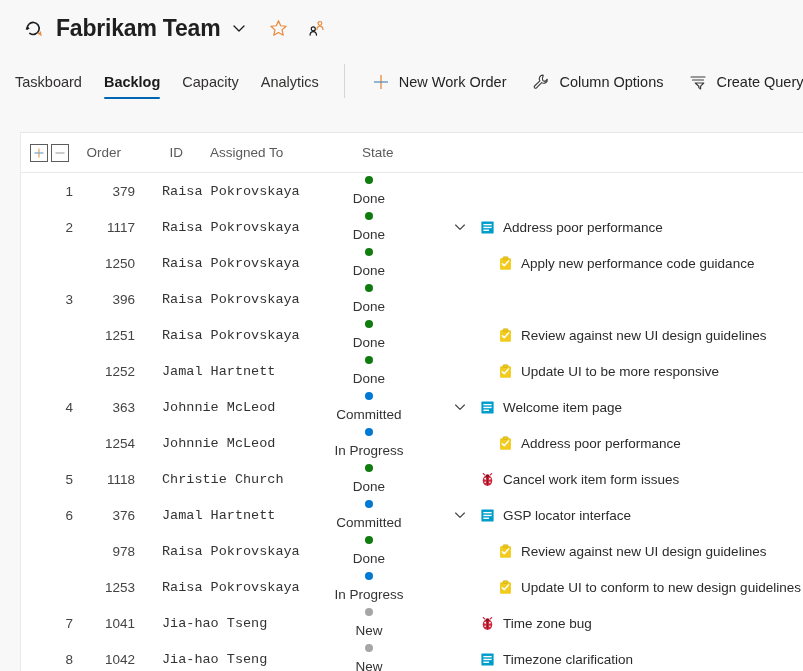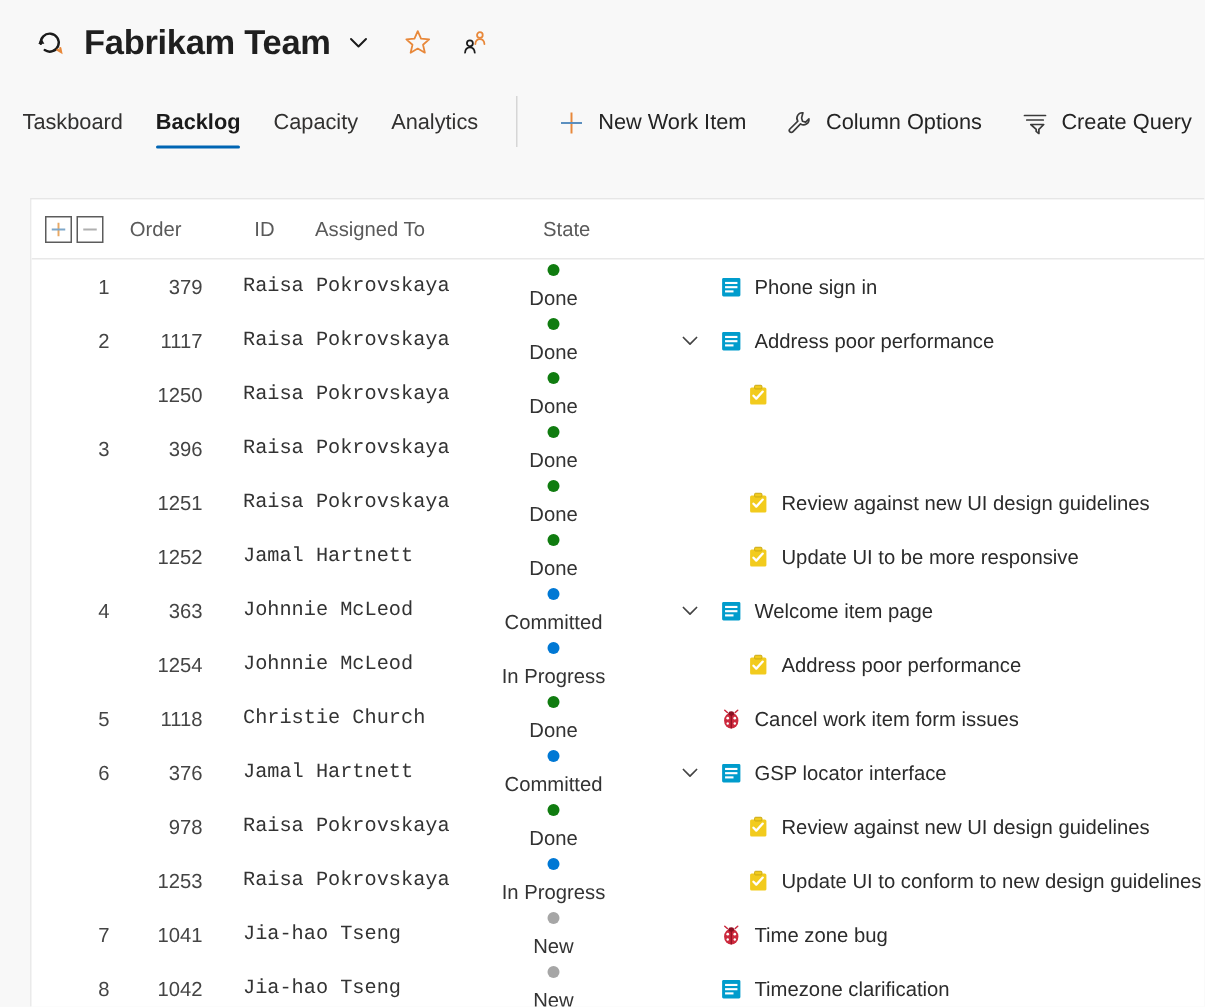--- a/index.html
+++ b/index.html
@@ -204,21 +204,21 @@
     <div class="navdivider"></div>
 
     <div class="tools">
       <div class="toolbtn">
         <span class="ticon">
           <svg width="18" height="18" viewBox="0 0 18 18">
             <path d="M9 2 V16" stroke="#e8883a" stroke-width="1.3"></path>
             <path d="M2 9 H16" stroke="#5b8fbf" stroke-width="1.3"></path>
           </svg>
         </span>
-        <span>New Work Item</span>
+        <span>New Work Order</span>
       </div>
 
       <div class="toolbtn">
         <span class="ticon">
           <svg width="18" height="18" viewBox="0 0 18 18">
             <path d="M11.3 2.2 a3.6 3.6 0 0 0 -3.4 5.6 L2.6 13 a1.3 1.3 0 0 0 1.9 1.9 l5.2 -5.3 a3.6 3.6 0 0 0 5.6 -3.4 l-2.2 2.2 -2.1 -0.6 -0.6 -2.1 Z" fill="none" stroke="#3a3a3a" stroke-width="1.1" stroke-linejoin="round"></path>
           </svg>
         </span>
         <span>Column Options</span>
       </div>
@@ -262,60 +262,46 @@
         <div class="grow">
           <div class="col-order">1</div>
           <div class="col-id">379</div>
           <div class="col-asg">Raisa Pokrovskaya</div>
           <div class="col-state">
             <span class="statecell">
               <span class="dot" style="background:#107c10"></span>
               <span>Done</span>
             </span>
           </div>
-          <div class="col-title">
-            <span class="titlecell">
-              <span class="chev-slot"></span>
+        </div>
+        <div class="grow">
+          <div class="col-order">2</div>
+          <div class="col-id">1117</div>
+          <div class="col-asg">Raisa Pokrovskaya</div>
+          <div class="col-state">
+            <span class="statecell">
+              <span class="dot" style="background:#107c10"></span>
+              <span>Done</span>
+            </span>
+          </div>
+          <div class="col-title">
+            <span class="titlecell">
+              <span class="chev-slot">
+                <svg width="14" height="14" viewBox="0 0 14 14">
+                  <path d="M2.6 5 L7 9.4 L11.4 5" stroke="#444" stroke-width="1.15" fill="none" stroke-linecap="round" stroke-linejoin="round"></path>
+                </svg>
+              </span>
               <span class="wi-icon">
                 <svg width="15" height="15" viewBox="0 0 16 16">
                   <rect x="1.5" y="1.5" width="13" height="13" rx="1" fill="#009ccc"></rect>
                   <rect x="3.6" y="4.2" width="8.8" height="1.5" fill="#fff"></rect>
                   <rect x="3.6" y="7.2" width="8.8" height="1.5" fill="#fff"></rect>
                   <rect x="3.6" y="10.2" width="6" height="1.5" fill="#fff"></rect>
                 </svg>
               </span>
-              <span class="wi-text">Phone sign in</span>
-            </span>
-          </div>
-        </div>
-        <div class="grow">
-          <div class="col-order">2</div>
-          <div class="col-id">1117</div>
-          <div class="col-asg">Raisa Pokrovskaya</div>
-          <div class="col-state">
-            <span class="statecell">
-              <span class="dot" style="background:#107c10"></span>
-              <span>Done</span>
-            </span>
-          </div>
-          <div class="col-title">
-            <span class="titlecell">
-              <span class="chev-slot">
-                <svg width="14" height="14" viewBox="0 0 14 14">
-                  <path d="M2.6 5 L7 9.4 L11.4 5" stroke="#444" stroke-width="1.15" fill="none" stroke-linecap="round" stroke-linejoin="round"></path>
-                </svg>
-              </span>
-              <span class="wi-icon">
-                <svg width="15" height="15" viewBox="0 0 16 16">
-                  <rect x="1.5" y="1.5" width="13" height="13" rx="1" fill="#009ccc"></rect>
-                  <rect x="3.6" y="4.2" width="8.8" height="1.5" fill="#fff"></rect>
-                  <rect x="3.6" y="7.2" width="8.8" height="1.5" fill="#fff"></rect>
-                  <rect x="3.6" y="10.2" width="6" height="1.5" fill="#fff"></rect>
-                </svg>
-              </span>
               <span class="wi-text">Address poor performance</span>
             </span>
           </div>
         </div>
         <div class="grow indent-1">
           <div class="col-order"></div>
           <div class="col-id">1250</div>
           <div class="col-asg">Raisa Pokrovskaya</div>
           <div class="col-state">
             <span class="statecell">
@@ -326,20 +312,21 @@
           <div class="col-title">
             <span class="titlecell">
               <span class="chev-slot"></span>
               <span class="wi-icon">
                 <svg width="15" height="15" viewBox="0 0 16 16">
                   <rect x="2.2" y="2.4" width="11.6" height="12.2" rx="1.1" fill="#f2cb1d"></rect>
                   <rect x="5.4" y="0.9" width="5.2" height="2.6" rx="0.7" fill="#f2cb1d" stroke="#c9a813" stroke-width="0.7"></rect>
                   <path d="M4.6 8.3 L6.6 10.4 L11.2 5.4" stroke="#fff" stroke-width="1.6" fill="none" stroke-linecap="round" stroke-linejoin="round"></path>
                 </svg>
               </span>
+              <span class="wi-text">Apply new performance code guidance</span>
             </span>
           </div>
         </div>
         <div class="grow">
           <div class="col-order">3</div>
           <div class="col-id">396</div>
           <div class="col-asg">Raisa Pokrovskaya</div>
           <div class="col-state">
             <span class="statecell">
               <span class="dot" style="background:#107c10"></span>

